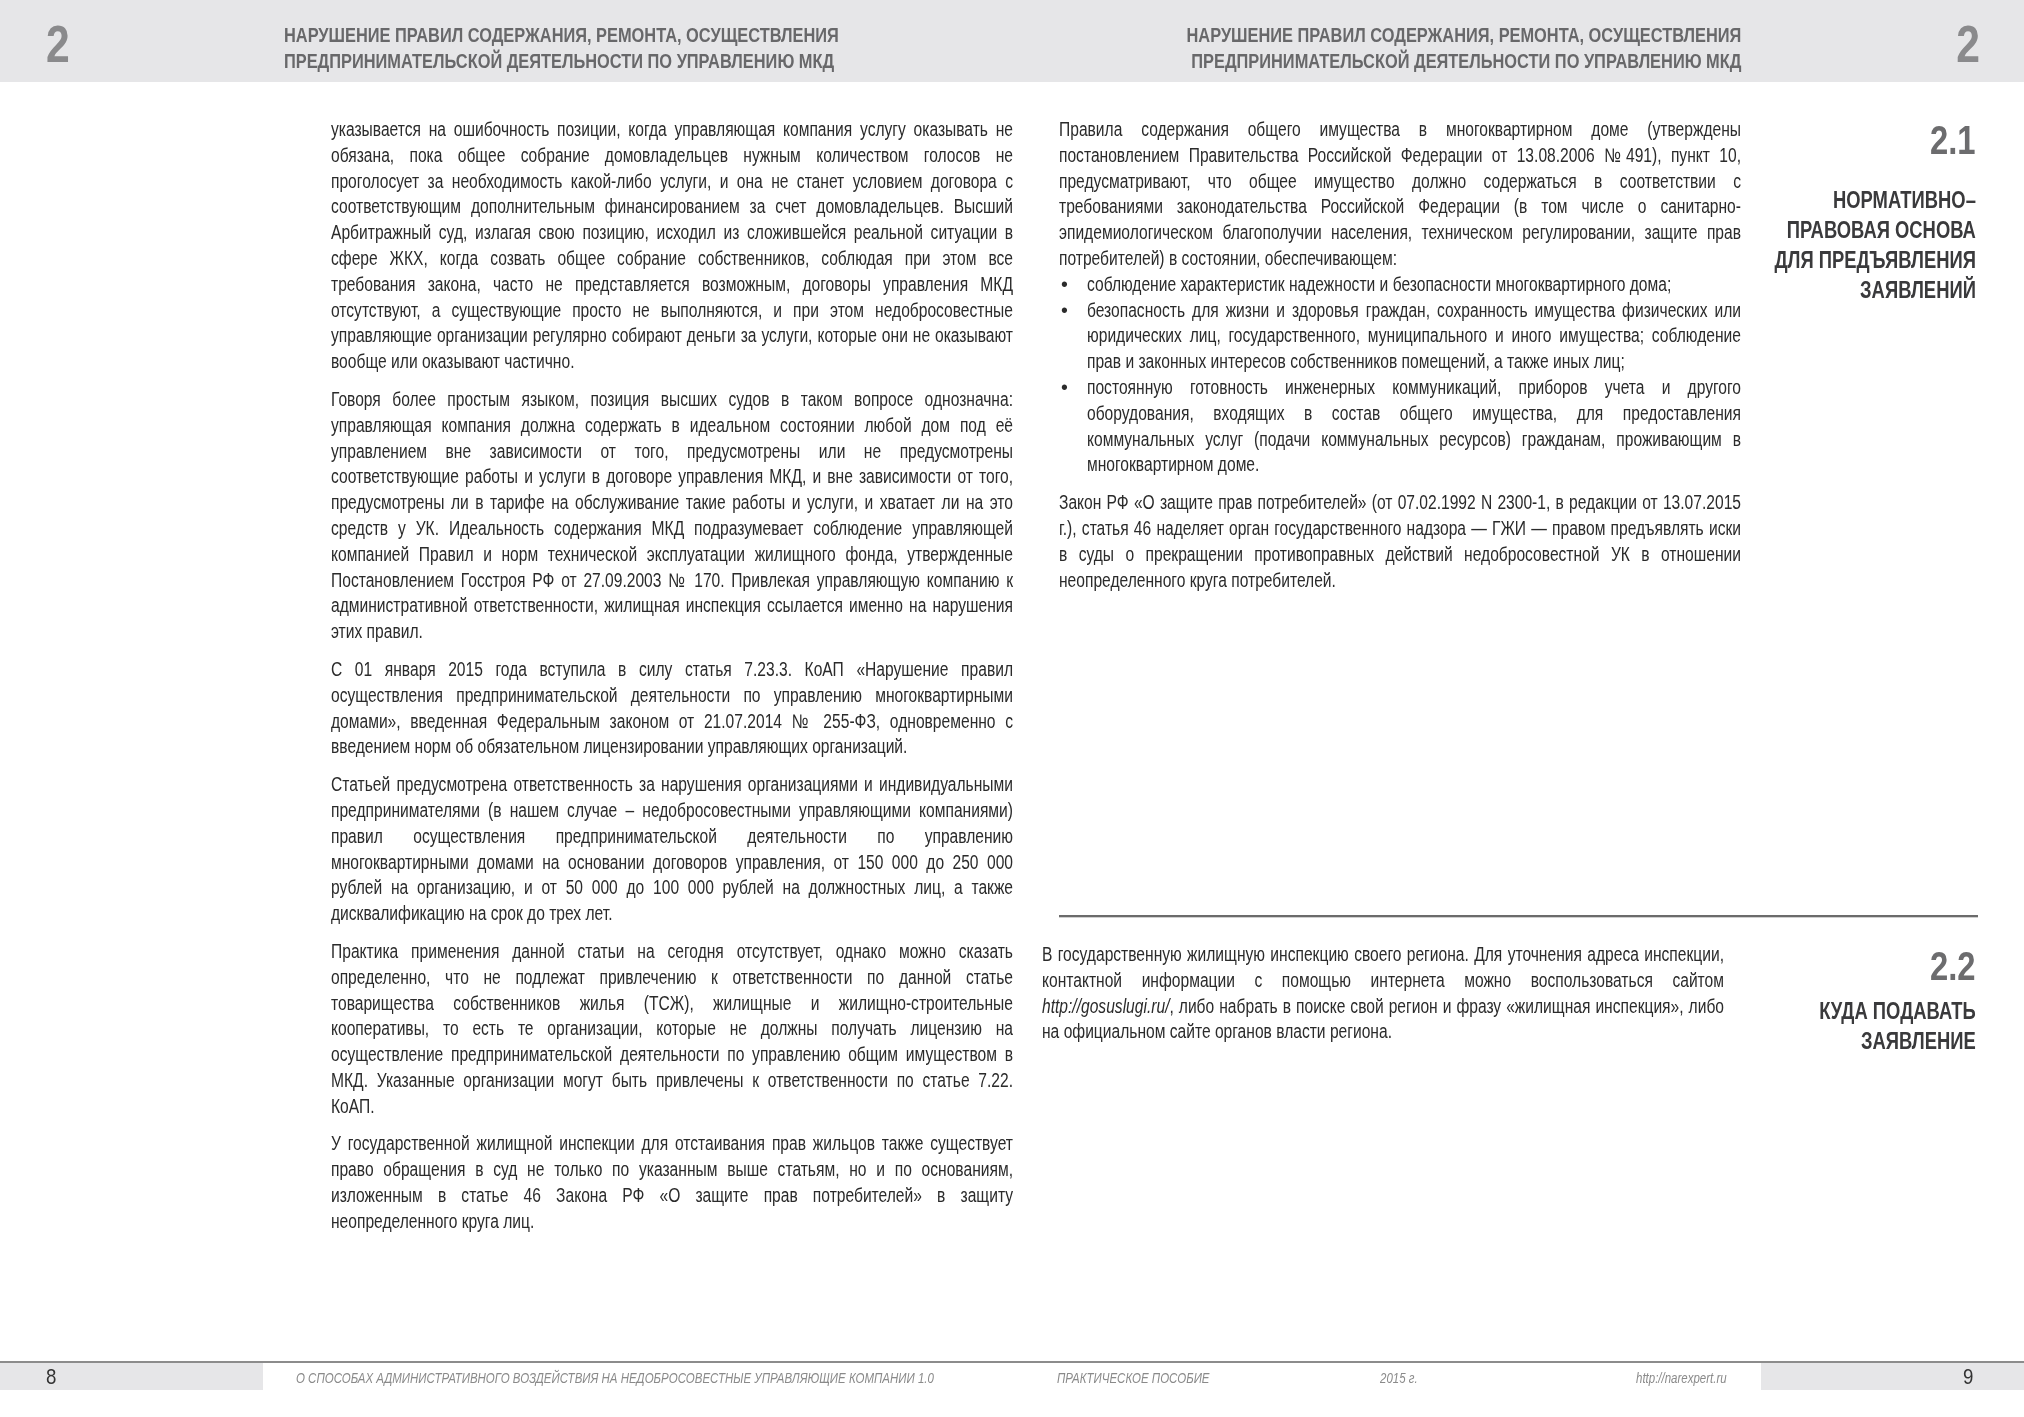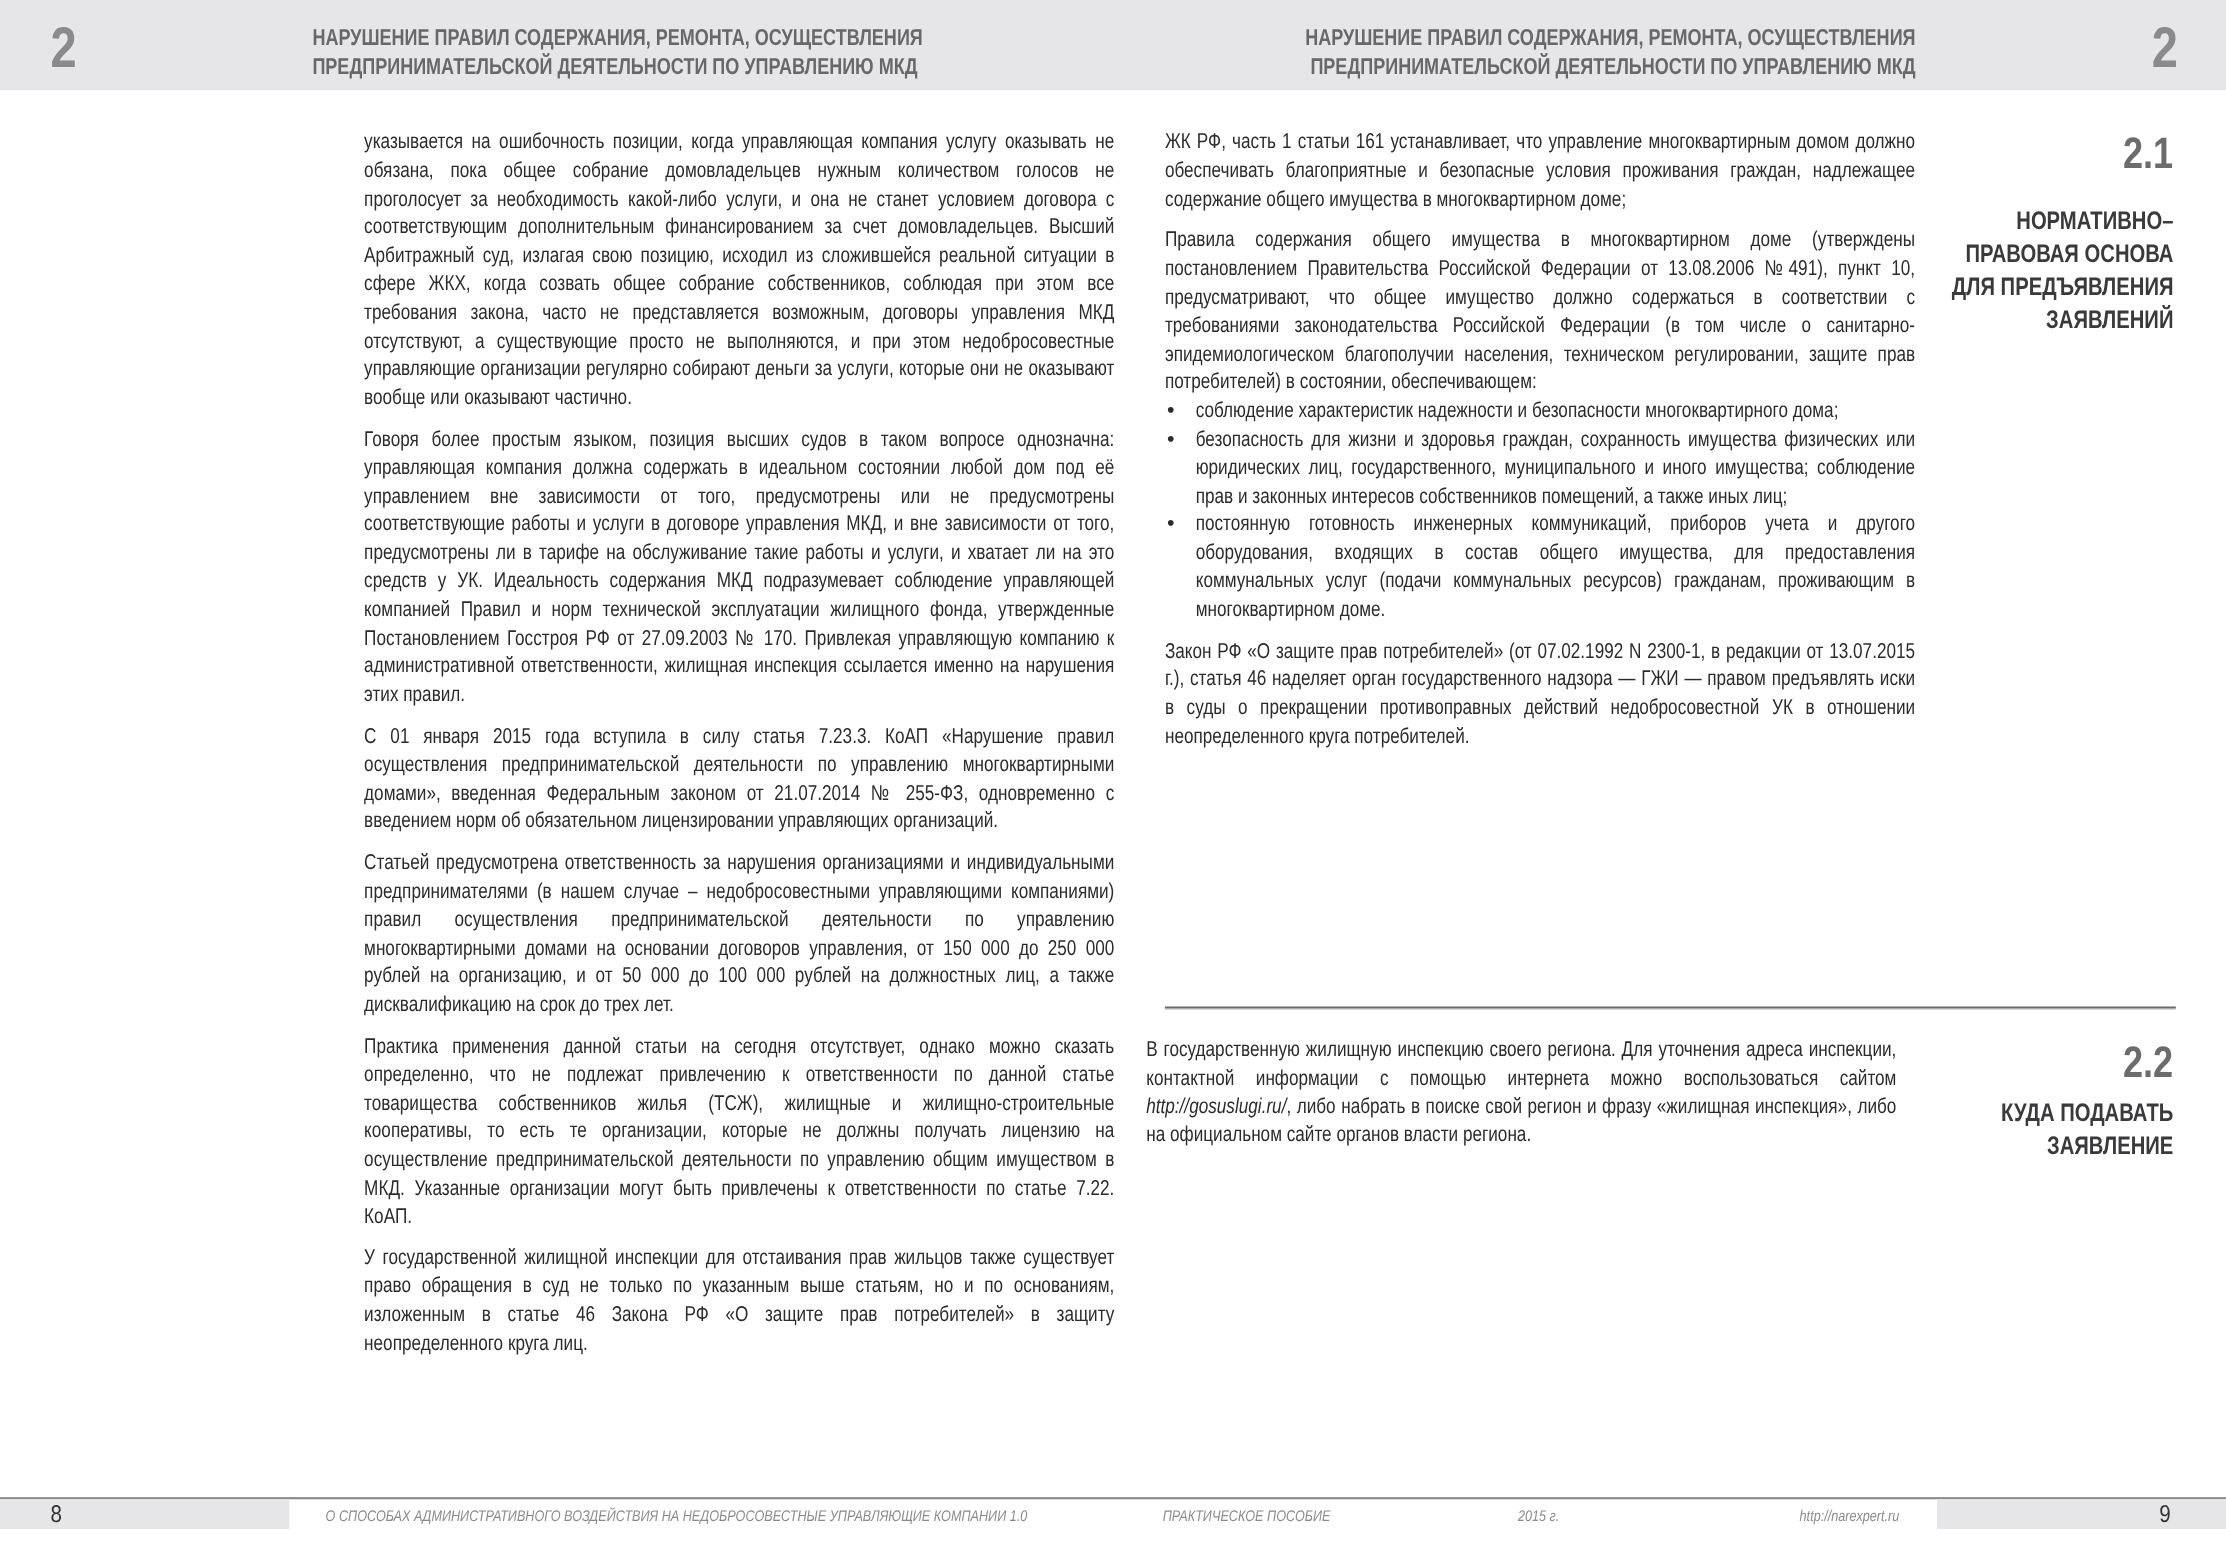--- a/index.html
+++ b/index.html
@@ -71,23 +71,20 @@
     </p>
   <p>
       <span class="txt">Практика применения данной статьи на сегодня отсутствует, однако можно сказать определенно, что не подлежат привлечению к ответственности по данной статье товарищества собственников жилья (ТСЖ), жилищные и жилищно-строительные кооперативы, то есть те организации, которые не должны получать лицензию на осуществление предпринимательской деятельности по управлению общим имуществом в МКД. Указанные организации могут быть привлечены к ответственности по статье 7.22. КоАП.</span>
     </p>
   <p>
       <span class="txt">У государственной жилищной инспекции для отстаивания прав жильцов также существует право обращения в суд не только по указанным выше статьям, но и по основаниям, изложенным в статье 46 Закона РФ «О защите прав потребителей» в защиту неопределенного круга лиц.</span>
     </p>
 </div>
 
 <div class="col right">
-  <p>
-      <span class="txt">ЖК РФ, часть 1 статьи 161 устанавливает, что управление многоквартирным домом должно обеспечивать благоприятные и безопасные условия проживания граждан, надлежащее содержание общего имущества в многоквартирном доме;</span>
-    </p>
   <p style="margin-bottom:0">
       <span class="txt">Правила содержания общего имущества в многоквартирном доме (утверждены постановлением Правительства Российской Федерации от 13.08.2006 №491), пункт 10, предусматривают, что общее имущество должно содержаться в соответствии с требованиями законодательства Российской Федерации (в том числе о санитарно- эпидемиологическом благополучии населения, техническом регулировании, защите прав потребителей) в состоянии, обеспечивающем:</span>
     </p>
   <ul class="bullets">
     <li>
         <span class="dot">•</span>
         <span class="txt">соблюдение характеристик надежности и безопасности многоквартирного дома;</span>
       </li>
     <li>
         <span class="dot">•</span>

